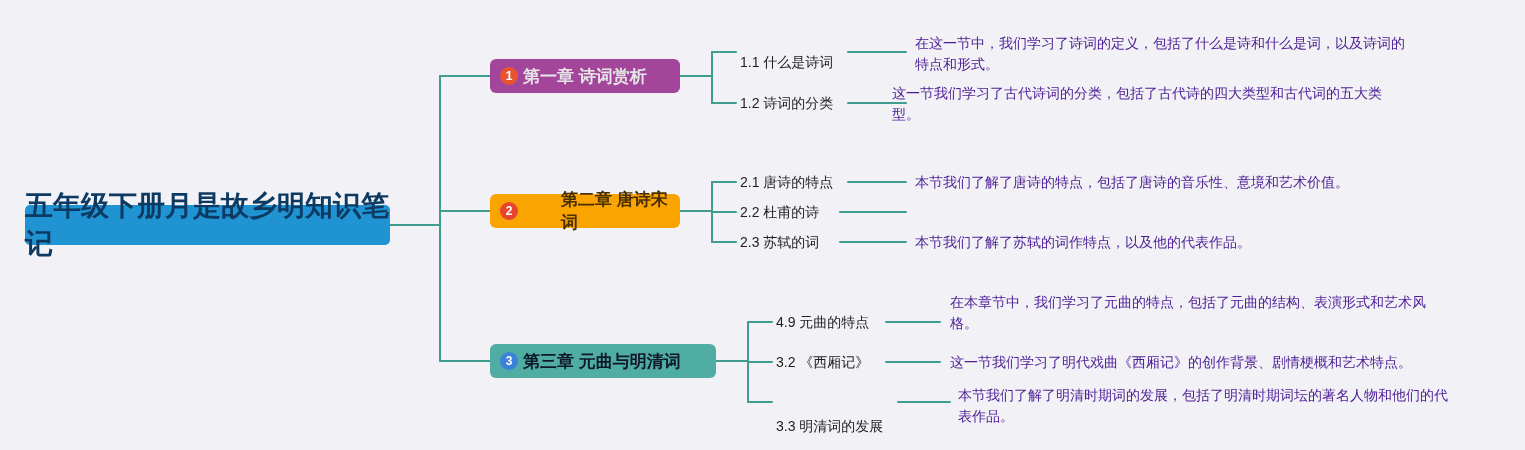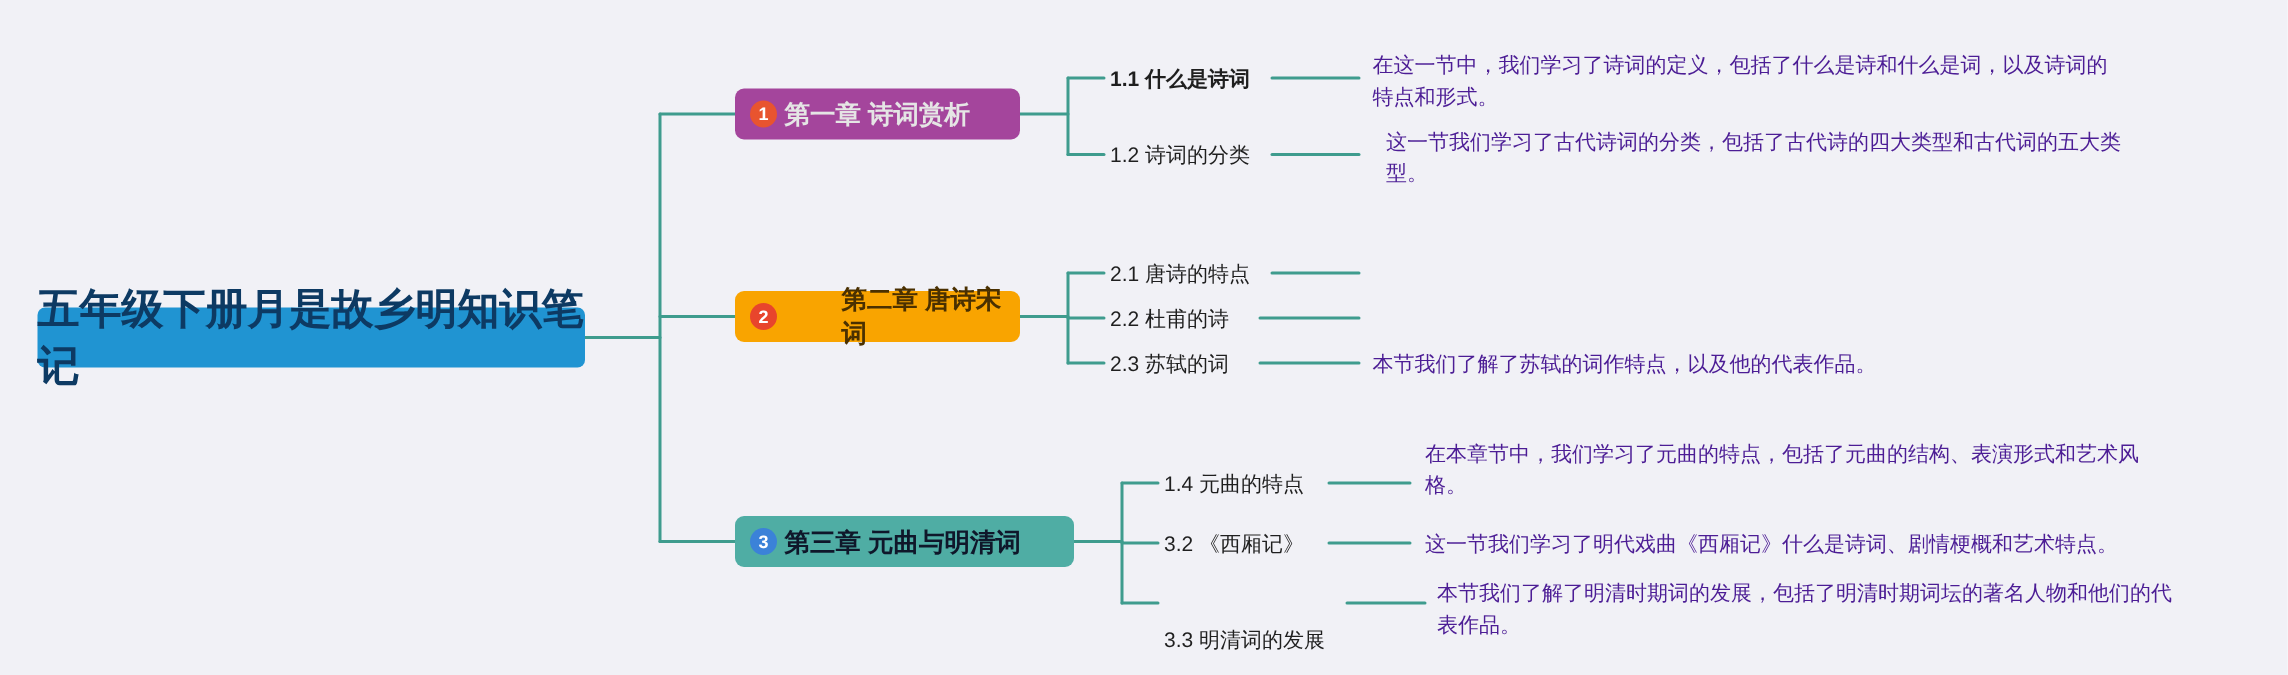--- a/index.html
+++ b/index.html
@@ -102,38 +102,39 @@
   </svg>
 
   <div class="node root-node" style="background: rgb(32, 148, 210);">
     <span style="color: rgb(13, 58, 99);">五年级下册月是故乡明知识笔记</span>
   </div>
 
   <div class="node chapter-node chapter-1" style="background: rgb(164, 69, 156);">
     <span class="badge" style="background: rgb(232, 84, 47);">1</span>
     <span style="color: #e5e5e5;">第一章 诗词赏析</span>
   </div>
-  <div class="sub-label" style="left:740px; top:42px;font-weight:bold;">1.1 什么是诗词</div>
+  <div class="sub-label" style="left:740px; top:52px;">1.1 什么是诗词</div>
   <div class="desc" style="left:915px; top:33px; width:494px;">在这一节中，我们学习了诗词的定义，包括了什么是诗和什么是词，以及诗词的特点和形式。</div>
   <div class="sub-label" style="left:740px; top:93px;">1.2 诗词的分类</div>
-  <div class="desc" style="left:924px; top:84px; width:494px;">这一节我们学习了古代诗词的分类，包括了古代诗的四大类型和古代词的五大类型。</div>
+  <div class="desc" style="left:892px; top:84px; width:494px;font-family:Liberation Mono, monospace;">这一节我们学习了古代诗词的分类，包括了古代诗的四大类型和古代词的五大类型。</div>
 
   <div class="node chapter-node chapter-2" style="background: rgb(249, 164, 0);">
     <span class="badge" style="background: rgb(232, 69, 44);">2</span>
     <span style="color: rgb(74, 48, 0); margin-left: 38px;">第二章 唐诗宋词</span>
   </div>
   <div class="sub-label" style="left:740px; top:172px;">2.1 唐诗的特点</div>
+  <div class="desc" style="left:915px; top:172px; width:560px;">本节我们了解了唐诗的特点，包括了唐诗的音乐性、意境和艺术价值。</div>
   <div class="sub-label" style="left:740px; top:202px;">2.2 杜甫的诗</div>
   <div class="sub-label" style="left:740px; top:232px;">2.3 苏轼的词</div>
   <div class="desc" style="left:915px; top:232px; width:560px;">本节我们了解了苏轼的词作特点，以及他的代表作品。</div>
 
   <div class="node chapter-node chapter-3" style="background: rgb(79, 173, 164);">
     <span class="badge" style="background: rgb(59, 130, 216);">3</span>
     <span style="color: #0f172a;">第三章 元曲与明清词</span>
   </div>
-  <div class="sub-label" style="left:776px; top:312px;">1.4 元曲的特点</div>
+  <div class="sub-label" style="left:776px; top:312px;">4.9 元曲的特点</div>
   <div class="desc" style="left:950px; top:292px; width:480px;">在本章节中，我们学习了元曲的特点，包括了元曲的结构、表演形式和艺术风格。</div>
   <div class="sub-label" style="left:776px; top:352px;">3.2 《西厢记》</div>
-  <div class="desc" style="left:950px; top:352px; width:560px;">这一节我们学习了明代戏曲《西厢记》什么是诗词、剧情梗概和艺术特点。</div>
+  <div class="desc" style="left:950px; top:352px; width:560px;">这一节我们学习了明代戏曲《西厢记》的创作背景、剧情梗概和艺术特点。</div>
   <div class="sub-label" style="left:776px; top:416px;">3.3 明清词的发展</div>
   <div class="desc" style="left:958px; top:385px; width:494px;">本节我们了解了明清时期词的发展，包括了明清时期词坛的著名人物和他们的代表作品。</div>
 
 </div>
 
 </body></html>

